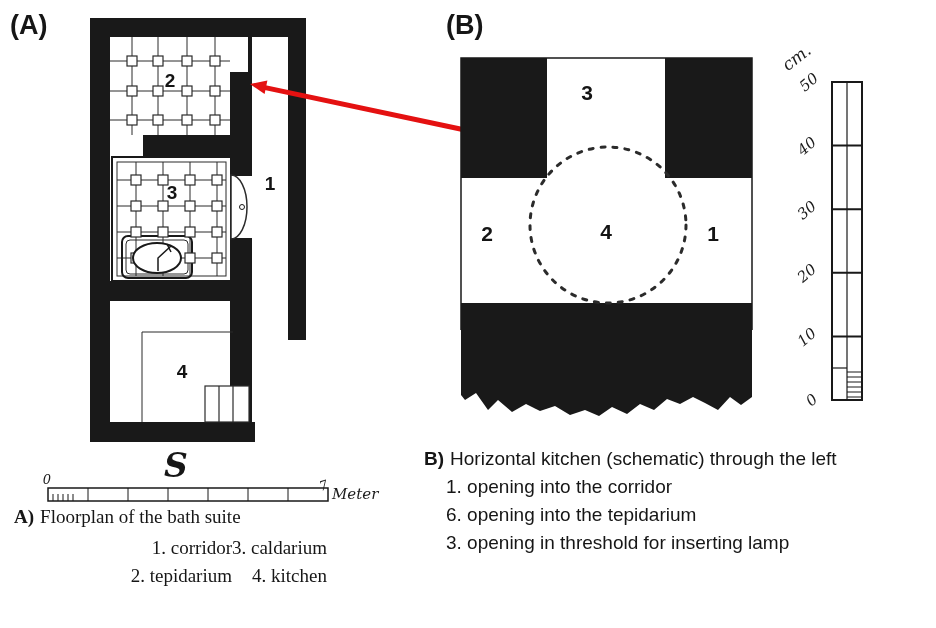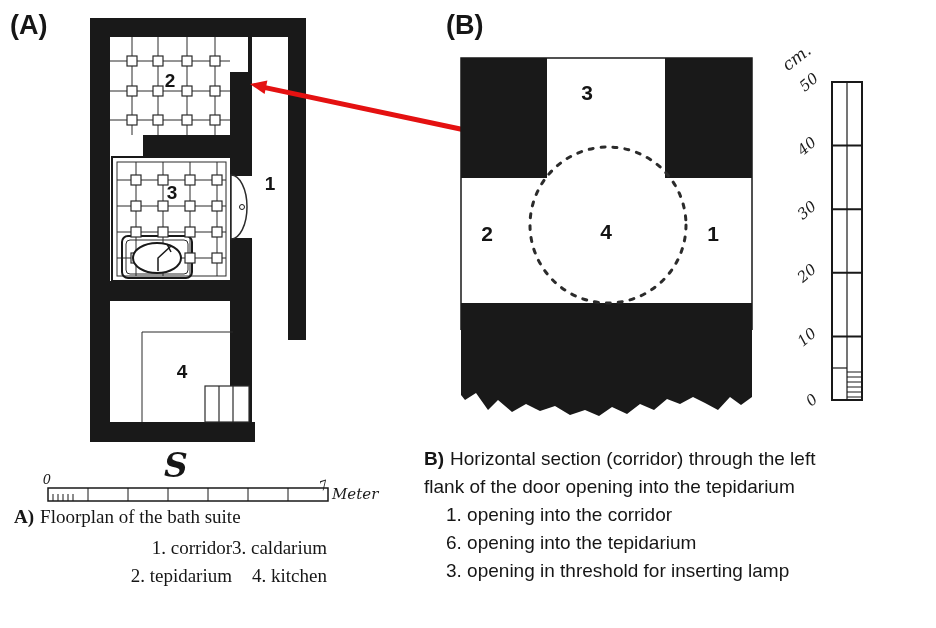--- a/index.html
+++ b/index.html
@@ -162,23 +162,22 @@
     <div class="legend-a">
       <div>1. corridor</div>
       <div>3. caldarium</div>
       <div>2. tepidarium</div>
       <div>4. kitchen</div>
     </div>
   </div>
 
   <div class="caption" style="left:424px;top:445px;">
     <div>
-      <b>B)</b><span>Horizontal section (corridor) through the left</span>
+      <b>B)</b><span>Horizontal kitchen (schematic) through the left</span>
     </div>
-    <div>flank of the door opening into the tepidarium</div>
     <div class="legend-b">
       <div>1. opening into the corridor</div>
       <div>6. opening into the tepidarium</div>
       <div>3. opening in threshold for inserting lamp</div>
     </div>
   </div>
 
 </div>
 
 </body></html>

